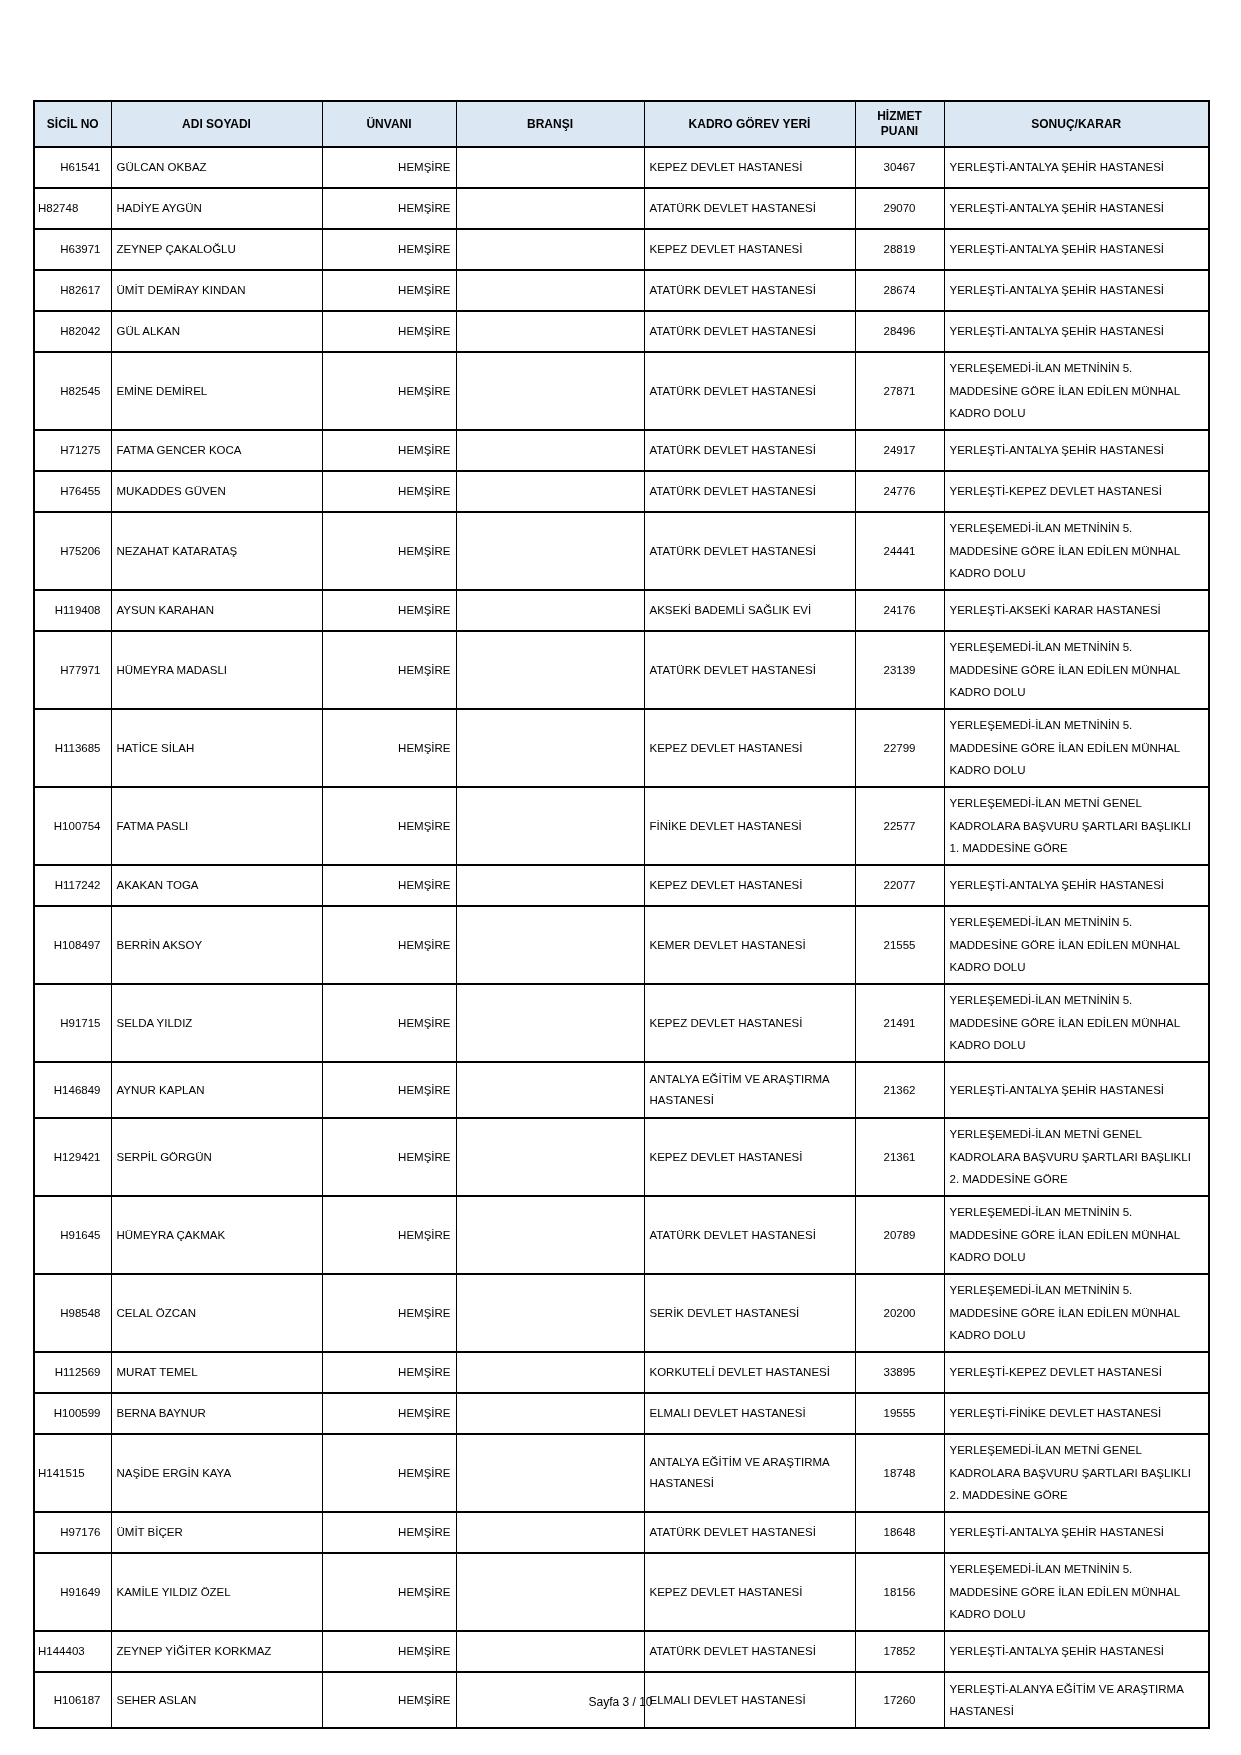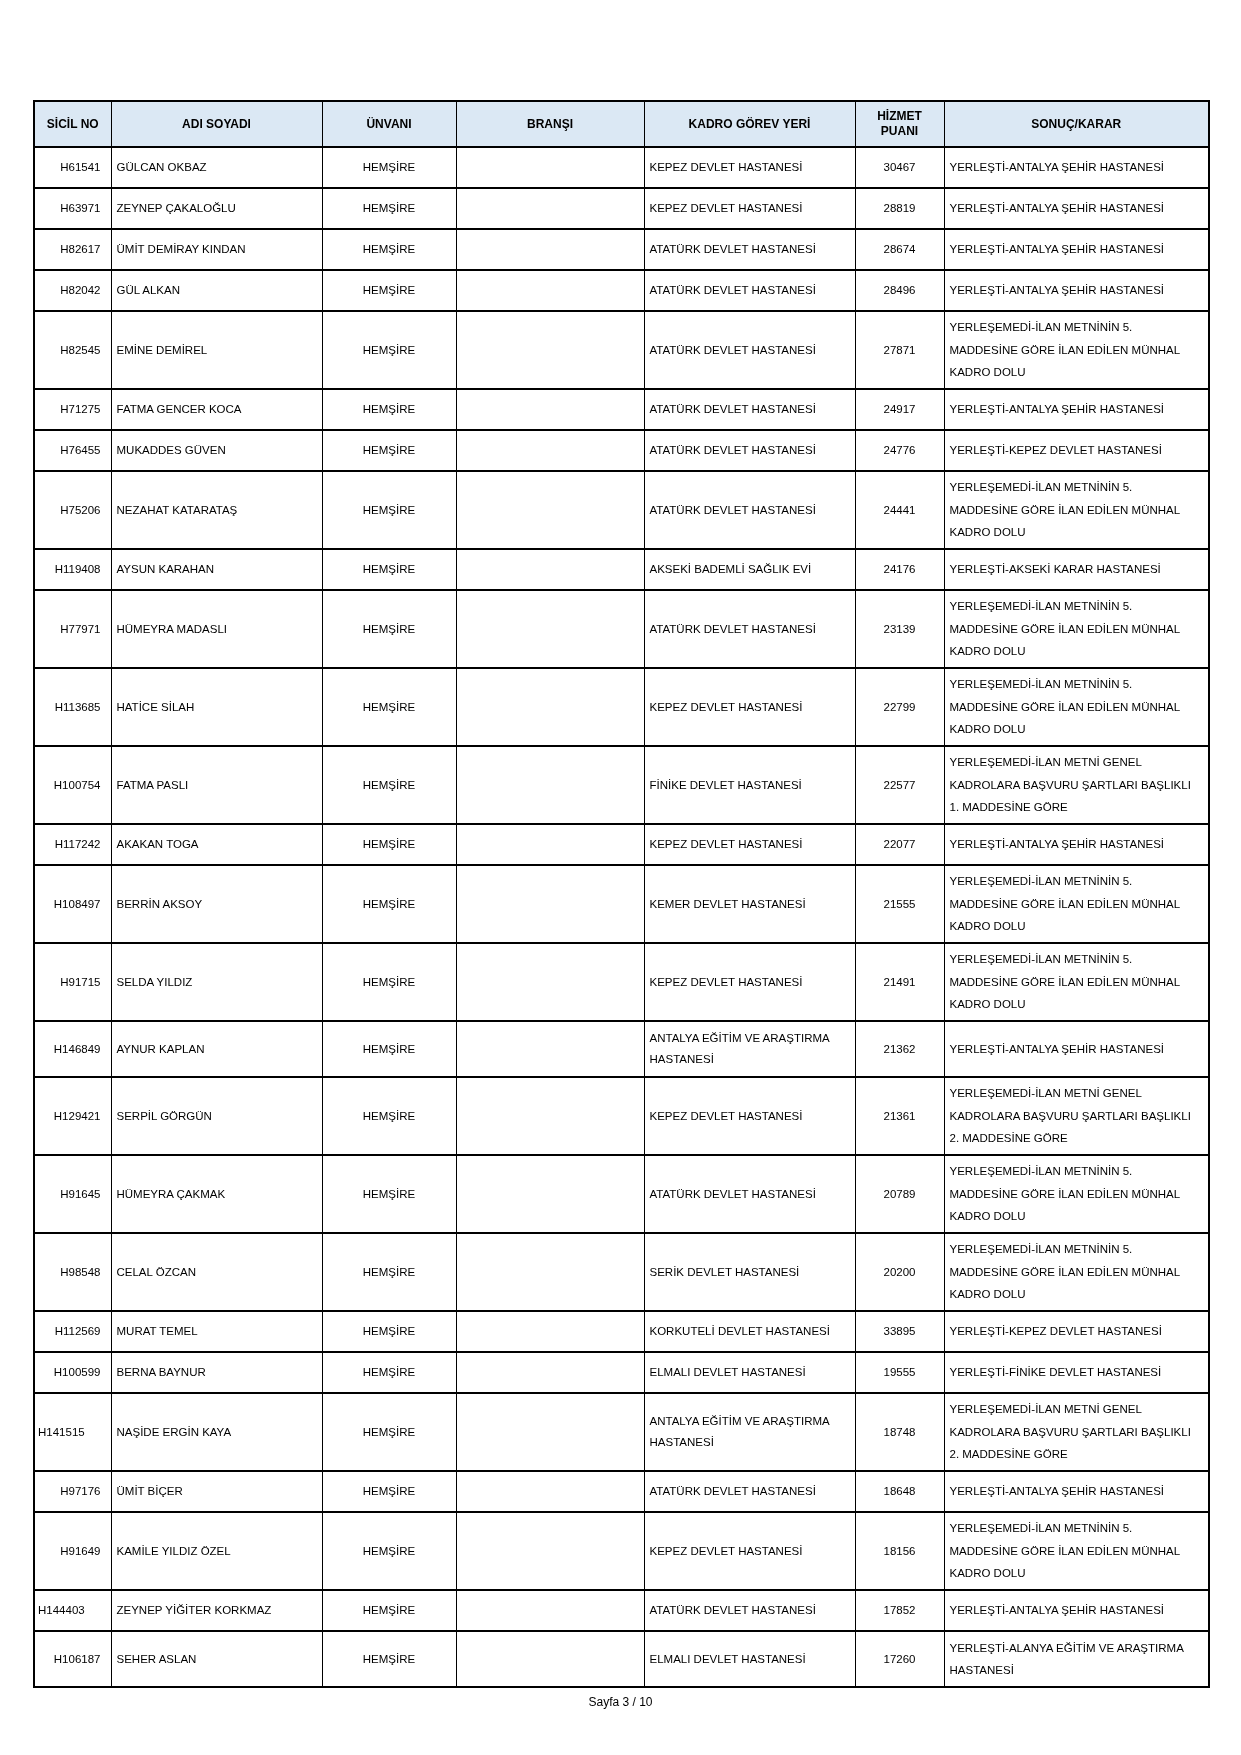--- a/index.html
+++ b/index.html
@@ -50,21 +50,21 @@
     line-height: 1.8;
     vertical-align: middle;
     padding: 2px 5px;
   }
   tr.lines-1 td { height: 35px; }
   tr.lines-2 td { height: 50px; }
   tr.lines-3 td { height: 72px; }
   td.c-sicil { text-align: right; padding-right: 10px; margin-left: 28px; }
   td.c-sicil.left { text-align: left; padding-left: 3px; }
   td.c-name  { text-align: left; margin-left: 36px; }
-  td.c-unvan { text-align: center; }
+  td.c-unvan { text-align: right; }
   td.c-brans { text-align: left; }
   td.c-kadro { text-align: left; margin-top: 10px; }
   td.c-puan  { text-align: center; }
   td.c-sonuc { text-align: left; line-height: 1.95; }
   .page-footer {
     position: absolute;
     left: 0;
     top: 1695px;
     width: 1241px;
     text-align: center;
@@ -101,20 +101,29 @@
         <tr class="lines-1">
           <td class="c-sicil">H61541</td>
           <td class="c-name">GÜLCAN OKBAZ</td>
           <td class="c-unvan">HEMŞİRE</td>
           <td class="c-brans"></td>
           <td class="c-kadro">KEPEZ DEVLET HASTANESİ</td>
           <td class="c-puan">30467</td>
           <td class="c-sonuc">YERLEŞTİ-ANTALYA ŞEHİR HASTANESİ</td>
         </tr>
         <tr class="lines-1">
+          <td class="c-sicil left">H82748</td>
+          <td class="c-name">HADİYE AYGÜN</td>
+          <td class="c-unvan">HEMŞİRE</td>
+          <td class="c-brans"></td>
+          <td class="c-kadro">ATATÜRK DEVLET HASTANESİ</td>
+          <td class="c-puan">29070</td>
+          <td class="c-sonuc">YERLEŞTİ-ANTALYA ŞEHİR HASTANESİ</td>
+        </tr>
+        <tr class="lines-1">
           <td class="c-sicil">H63971</td>
           <td class="c-name">ZEYNEP ÇAKALOĞLU</td>
           <td class="c-unvan">HEMŞİRE</td>
           <td class="c-brans"></td>
           <td class="c-kadro">KEPEZ DEVLET HASTANESİ</td>
           <td class="c-puan">28819</td>
           <td class="c-sonuc">YERLEŞTİ-ANTALYA ŞEHİR HASTANESİ</td>
         </tr>
         <tr class="lines-1">
           <td class="c-sicil">H82617</td>

